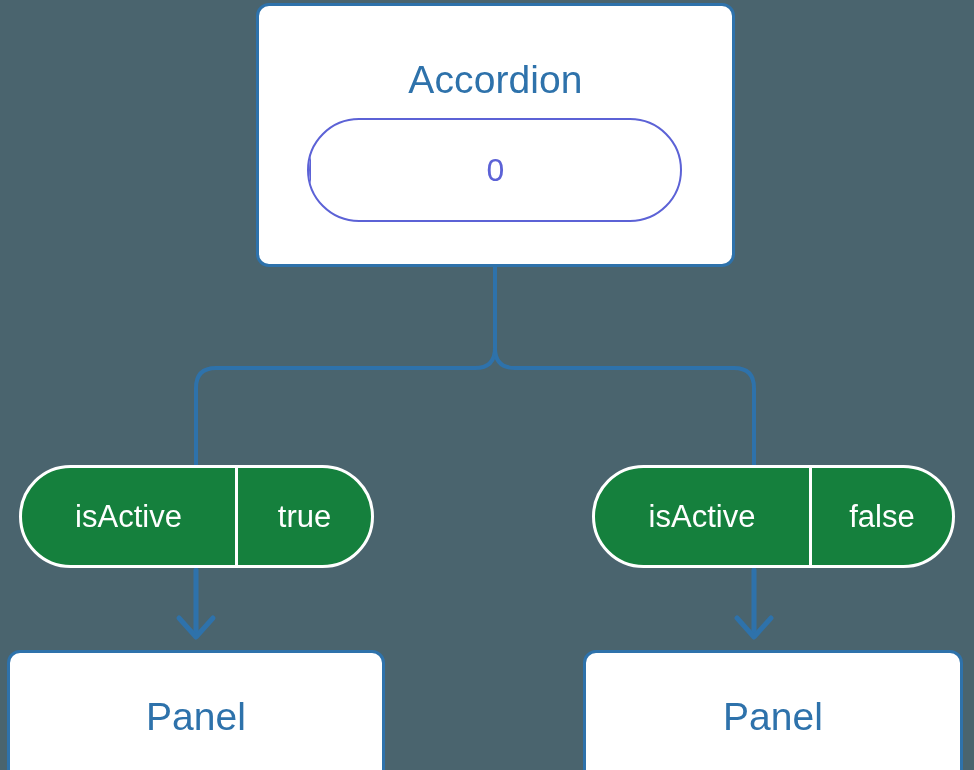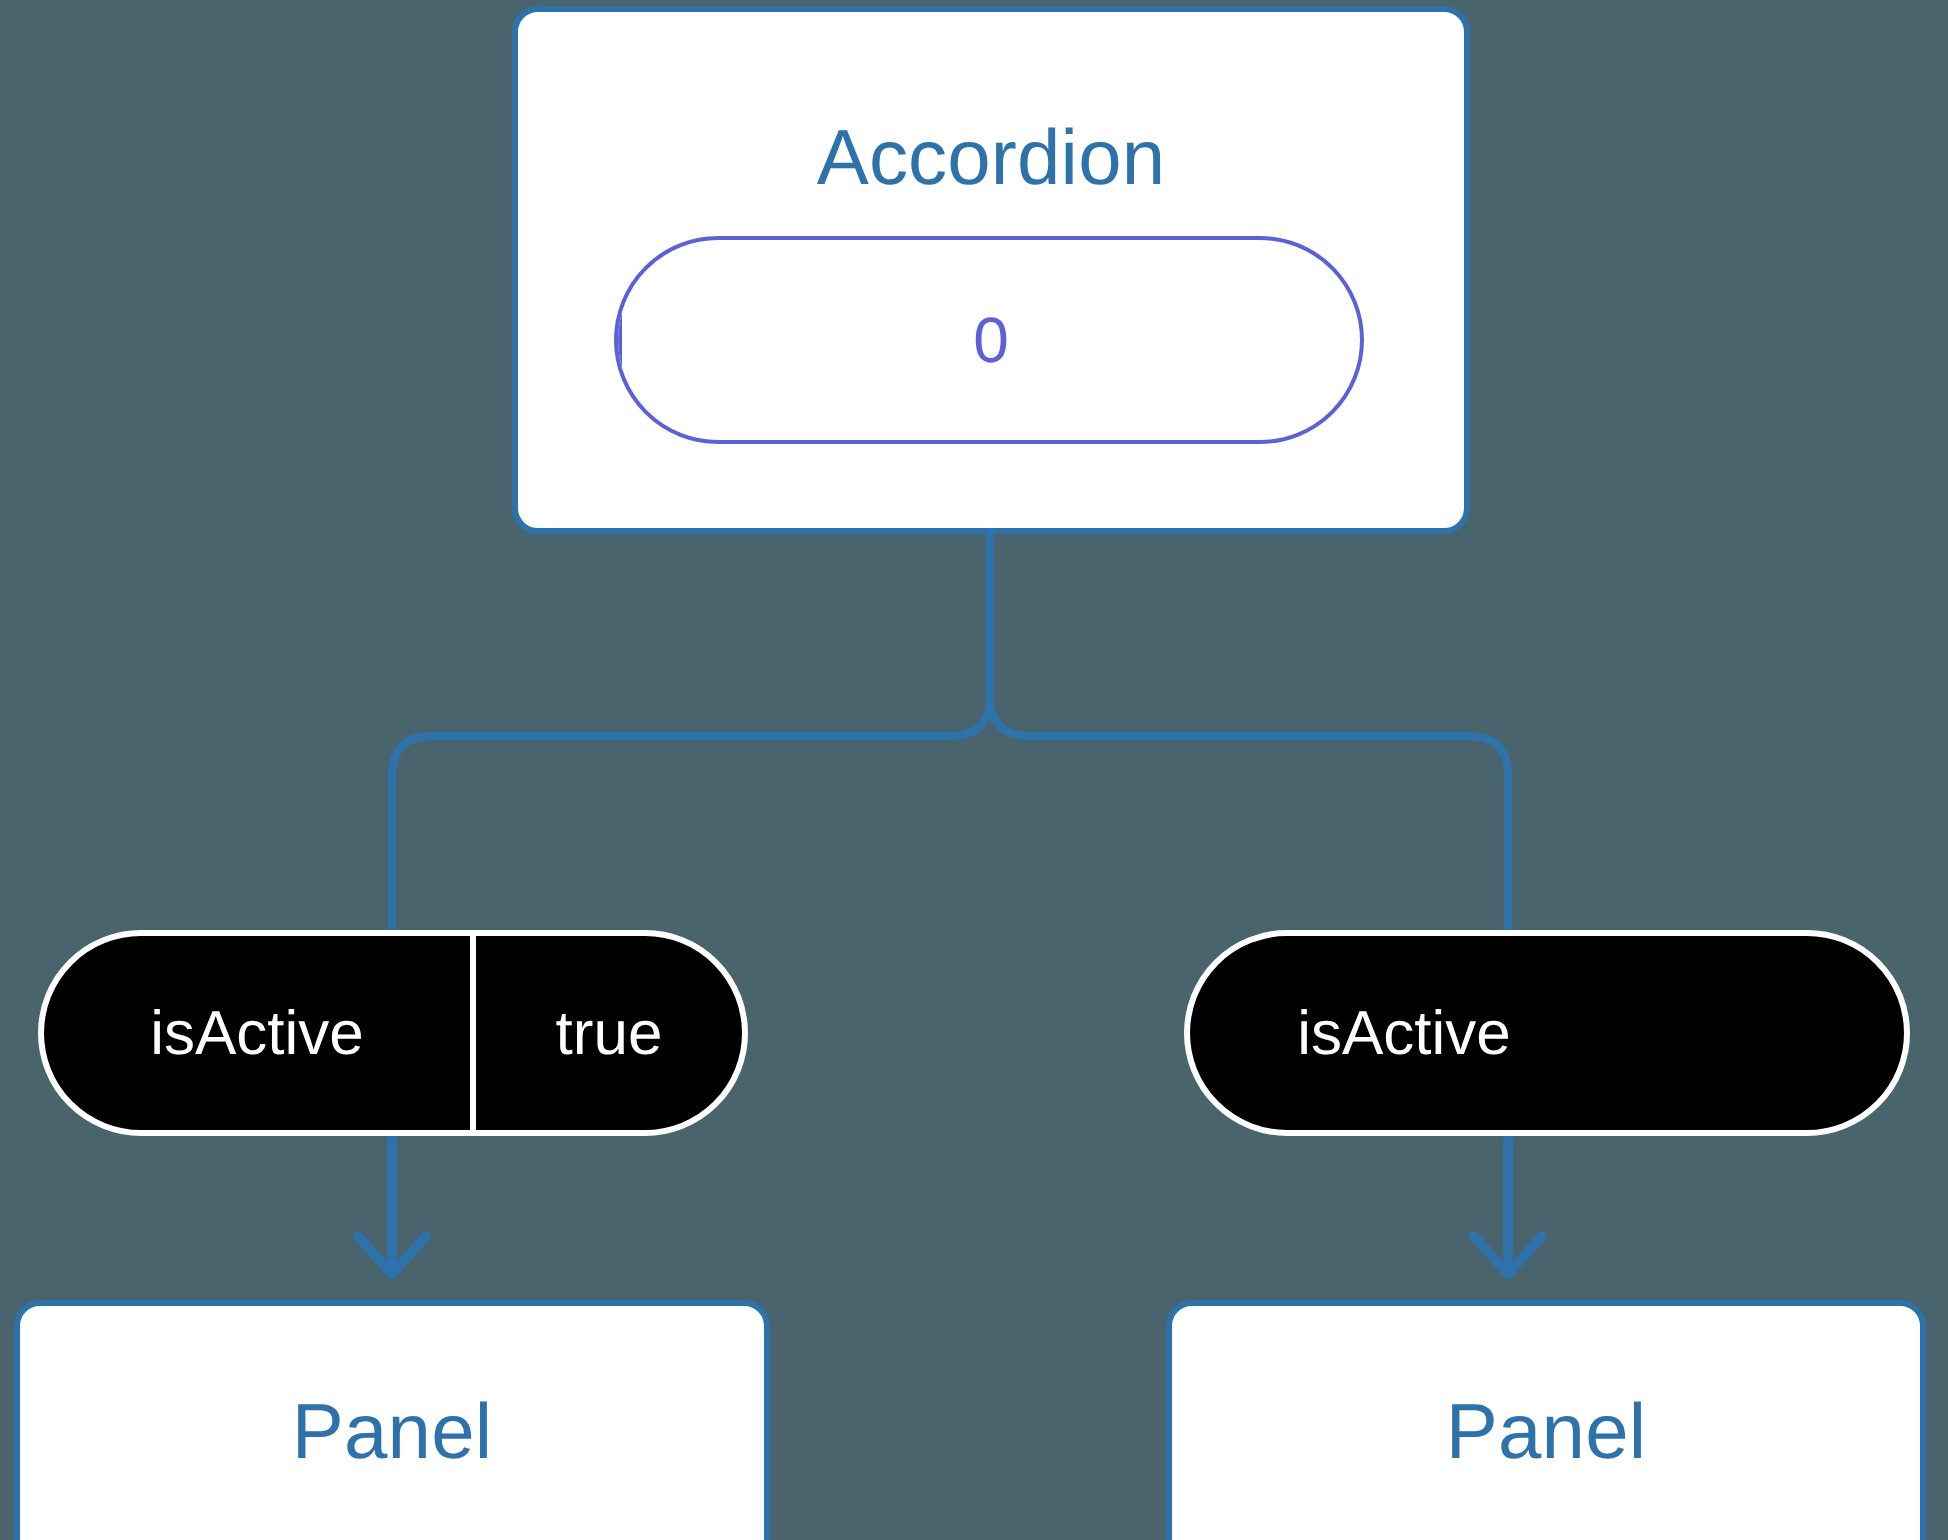--- a/index.html
+++ b/index.html
@@ -116,21 +116,21 @@
     font-size: 32px;
     font-weight: 400;
   }
   .pill.outline .pill-val {
     border-left: 2px solid #5c62d6;
   }
 
   
   .pill.filled {
     border: 3px solid #ffffff;
-    background: #000000;
+    background: #15803d;
   }
   .pill.filled .pill-key,
   .pill.filled .pill-val {
     color: #ffffff;
     font-size: 31px;
     font-weight: 400;
   }
   .pill.filled .pill-val {
     border-left: 3px solid #ffffff;
   }
@@ -192,20 +192,21 @@
     <div class="pill-val">0</div>
   </div>
 
   <div class="pill filled" id="pill-is-active-left">
     <div class="pill-key">isActive</div>
     <div class="pill-val">true</div>
   </div>
 
   <div class="pill filled" id="pill-is-active-right">
     <div class="pill-key">isActive</div>
+    <div class="pill-val">false</div>
   </div>
 
   <div class="card panel-card" id="panel-card-left">
     <div class="card-title">Panel</div>
   </div>
 
   <div class="card panel-card" id="panel-card-right">
     <div class="card-title">Panel</div>
   </div>
 

